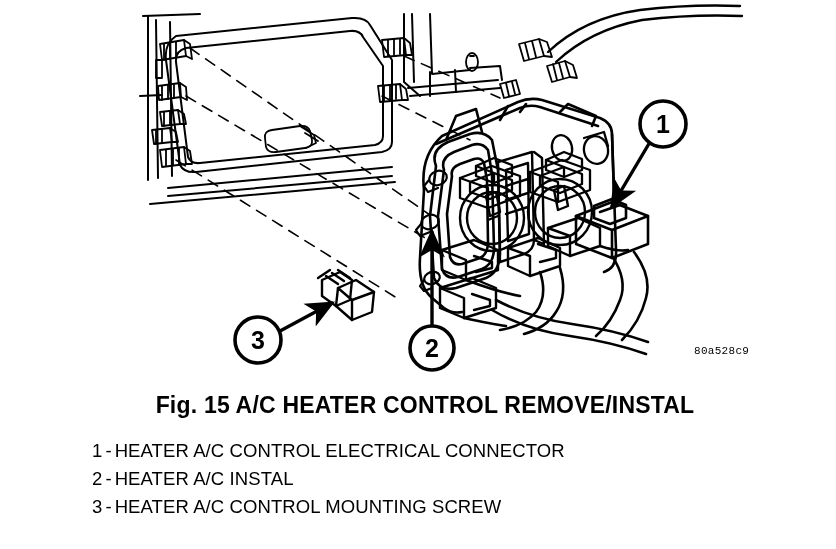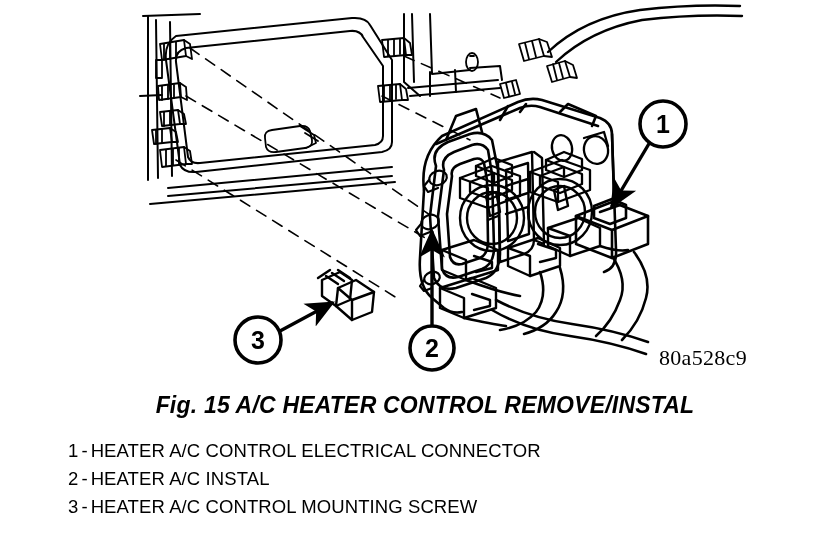--- a/index.html
+++ b/index.html
@@ -32,47 +32,46 @@
   .caption-block {
     position: absolute;
     left: 0;
     top: 392px;
     width: 836px;
   }
   .fig-title {
     text-align: center;
     font-family: "Liberation Sans", sans-serif;
     font-weight: bold;
-    font-style: italic;
     font-size: 23px;
     letter-spacing: 0.2px;
     padding-left: 14px;
     white-space: nowrap;
   }
   .legend {
     margin-top: 18px;
-    padding-left: 68px;
+    padding-left: 92px;
   }
   .legend-row {
     font-family: "Liberation Sans", sans-serif;
     font-size: 18.5px;
     font-weight: normal;
     line-height: 28px;
     white-space: nowrap;
     letter-spacing: 0.1px;
   }
   .legend-num { }
   .legend-dash { padding: 0 3px; }
   .legend-text { }
   .partnum {
     position: absolute;
-    left: 659px;
+    left: 694px;
     top: 345px;
-    font-family: Liberation Serif, serif;
-    font-size: 22px;
+    font-family: Liberation Mono, monospace;
+    font-size: 11px;
     letter-spacing: 0.3px;
   }
 </style>
 </head>
 <body>
 
 <div id="page">
 
   <svg id="illustration" viewBox="0 0 836 390" xmlns="http://www.w3.org/2000/svg">
     <defs>

